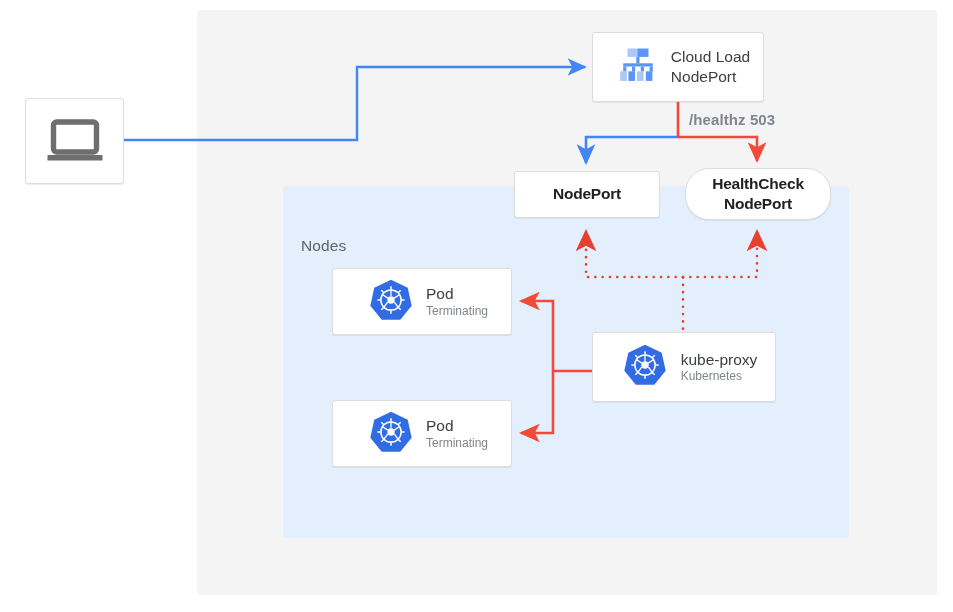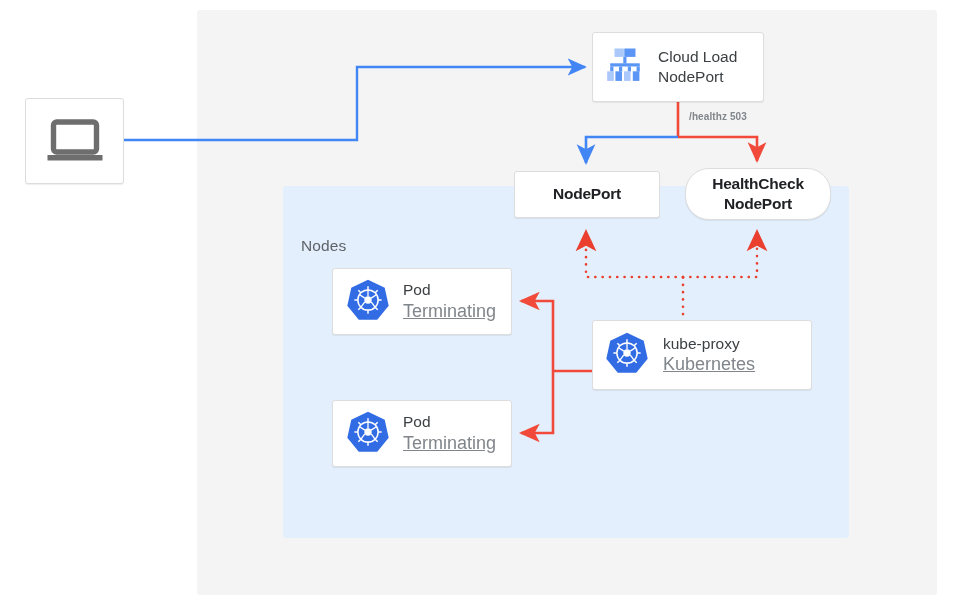--- a/index.html
+++ b/index.html
@@ -54,37 +54,37 @@
     box-sizing: border-box;
     box-shadow: 0 1px 1px rgba(0,0,0,0.07);
   }
   .card-icon-row {
     position: absolute;
     inset: 0;
     display: flex;
     align-items: center;
     padding-left: 13px;
     gap: 13px;
+    justify-content: center;
   }
   .card-texts {
     display: flex;
     flex-direction: column;
     justify-content: center;
     line-height: 1.26;
   }
   .title-main {
     font-size: 15.5px;
     color: #3c4043;
     white-space: nowrap;
   }
   .title-sub {
-    font-size: 18px;
+    font-size: 12px;
     color: #80868b;
     white-space: nowrap;
-    text-decoration: underline;
   }
   .card-centered {
     display: flex;
     align-items: center;
     justify-content: center;
     text-align: center;
   }
   .label-bold {
     font-size: 15.5px;
     font-weight: bold;
@@ -92,28 +92,28 @@
     line-height: 1.3;
     letter-spacing: -0.2px;
   }
   
   #client-box    { left: 25px;  top: 98px;  width: 99px;  height: 86px; }
   #lb-box        { left: 592px; top: 32px;  width: 172px; height: 70px; }
   #nodeport-box  { left: 514px; top: 171px; width: 146px; height: 47px; }
   #hcnodeport-box{ left: 685px; top: 168px; width: 146px; height: 52px; border-radius: 24px; }
   #pod1-box      { left: 332px; top: 268px; width: 180px; height: 67px; }
   #pod2-box      { left: 332px; top: 400px; width: 180px; height: 67px; }
-  #kubeproxy-box { left: 592px; top: 320px; width: 220px; height: 70px; }
+  #kubeproxy-box { left: 592px; top: 332px; width: 184px; height: 70px; }
 
   
   .healthz-label {
     position: absolute;
     left: 689px;
     top: 111px;
-    font-size: 10px;
+    font-size: 15px;
     font-weight: bold;
     color: #80868b;
     white-space: nowrap;
     letter-spacing: 0.1px;
   }
   
   #wires {
     position: absolute;
     left: 0; top: 0;
     width: 953px;

